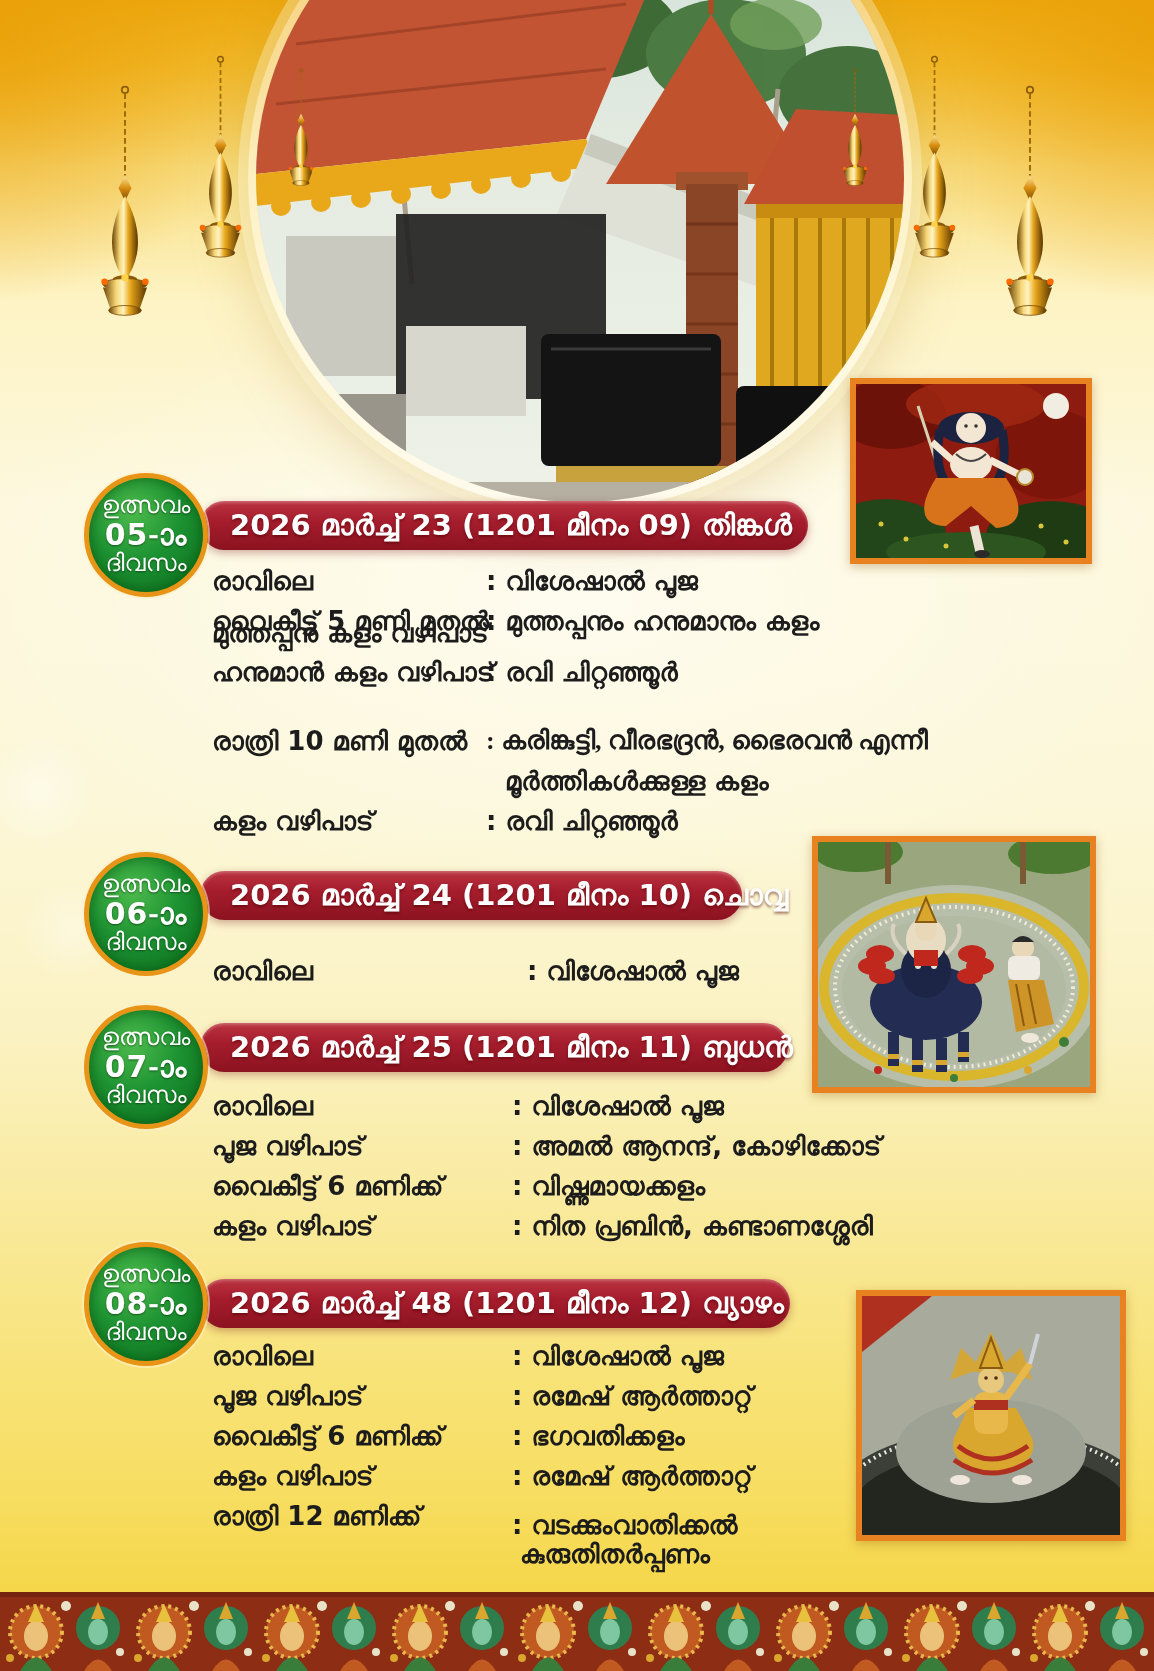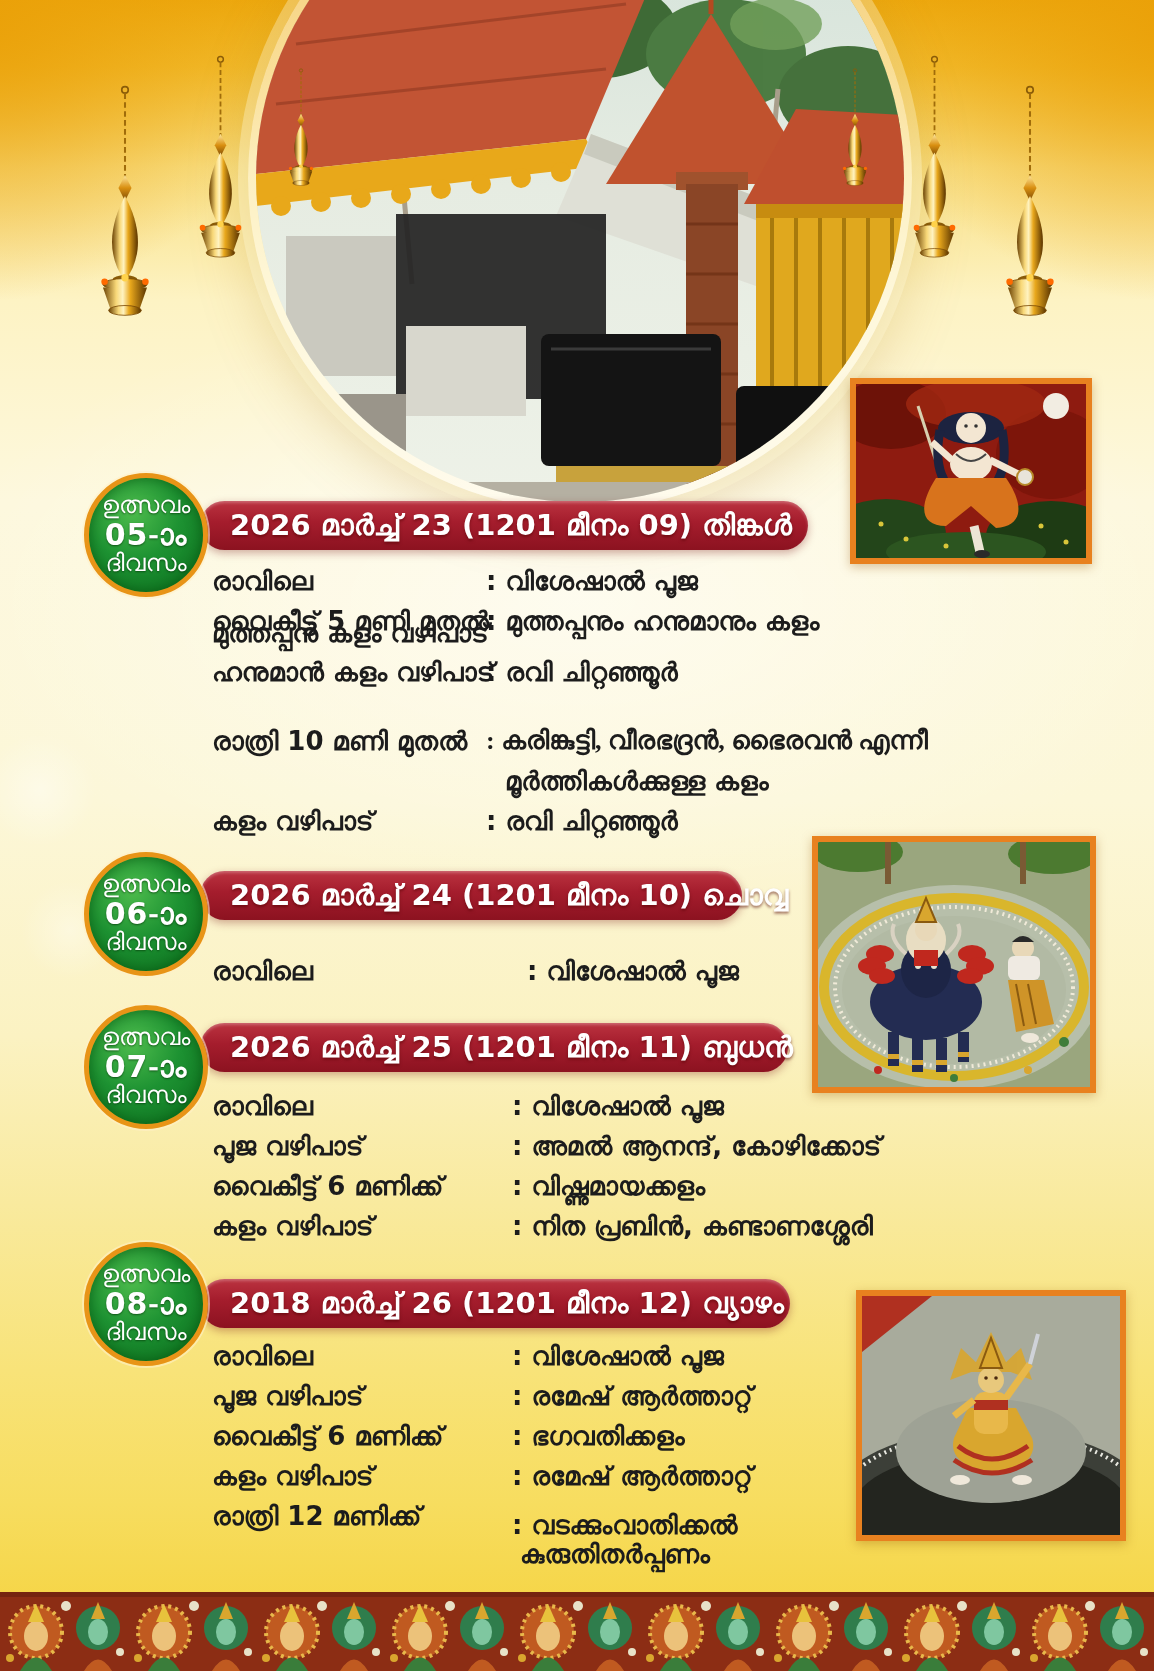--- a/index.html
+++ b/index.html
@@ -256,21 +256,21 @@
     <span class="lab">കളം വഴിപാട്</span>
     <span class="val" style="left:512px;">: നിത പ്രബിൻ, കണ്ടാണശ്ശേരി</span>
   </div>
 
   <div class="badge" style="top:1242px;">
     <span class="b1">ഉത്സവം</span>
     <span class="b2">08-ാം</span>
     <span class="b3">ദിവസം</span>
   </div>
   <div class="banner" style="top:1279px;width:590px;">
-    <span>2018 മാർച്ച് 26 (1201 മീനം 12) വ്യാഴം</span>
+    <span>2026 മാർച്ച് 48 (1201 മീനം 12) വ്യാഴം</span>
   </div>
   <div class="row" style="top:1341px;">
     <span class="lab">രാവിലെ</span>
     <span class="val" style="left:512px;">: വിശേഷാൽ പൂജ</span>
   </div>
   <div class="row" style="top:1381px;">
     <span class="lab">പൂജ വഴിപാട്</span>
     <span class="val" style="left:512px;">: രമേഷ് ആർത്താറ്റ്</span>
   </div>
   <div class="row" style="top:1421px;">

